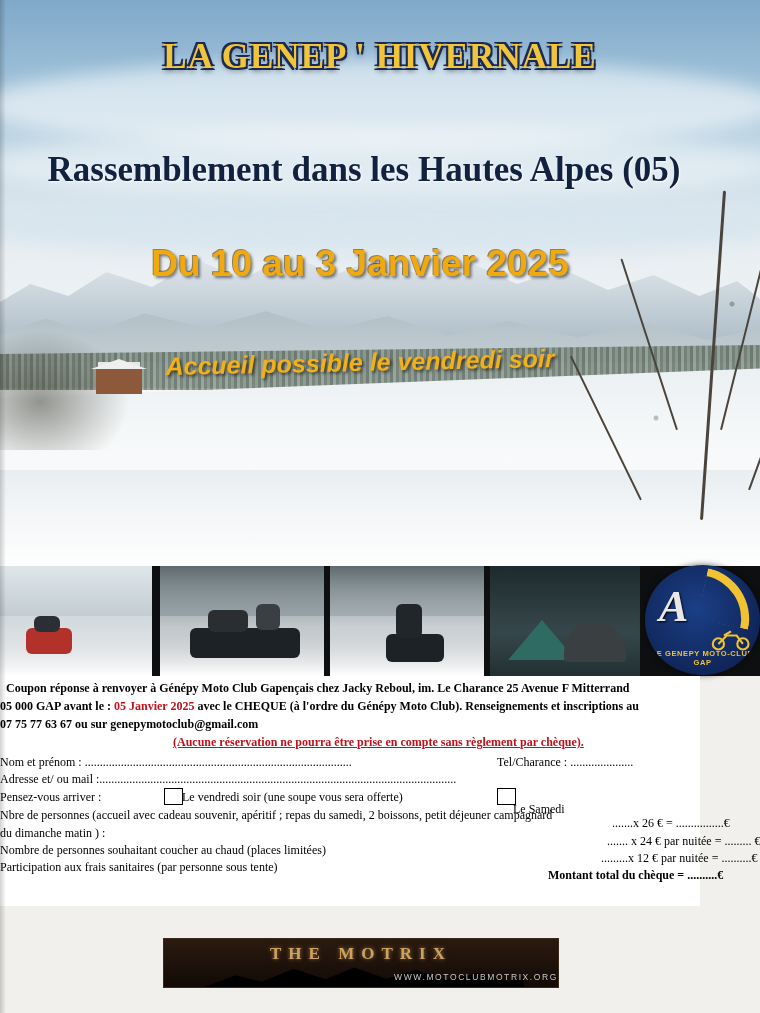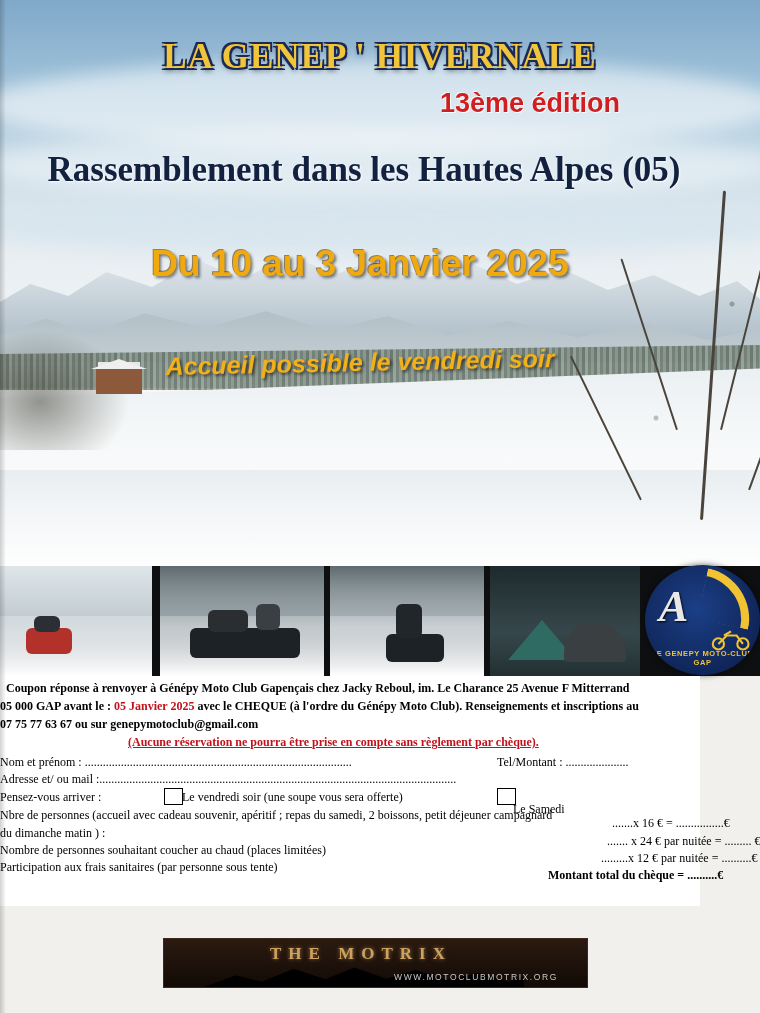--- a/index.html
+++ b/index.html
@@ -298,40 +298,40 @@
     font-size: 12px;
     line-height: 1.36;
   }
   .coupon .ln { position: absolute; white-space: nowrap; }
   .bold { font-weight: bold; }
   .red  { color: #c1121c; }
   .red-note {
     color: #c1121c;
     text-decoration: underline;
     font-weight: bold;
+    margin-left: 45px;
   }
 
   .chk {
     display: inline-block;
     width: 17px; height: 15px;
     border: 1px solid #000;
     background: #fff;
     vertical-align: -3px;
     margin: 0 4px;
   }
 
   
   .banner {
     position: absolute;
     left: 163px; top: 938px;
     width: 394px; height: 48px;
     background: linear-gradient(#2b1a10, #120a05);
     border: 1px solid #3a2a1c;
     overflow: hidden;
-    padding-left: 29px;
   }
   .banner .mtitle {
     position: absolute;
     left: 0; top: 5px;
     width: 394px;
     text-align: center;
     font-family: "Liberation Serif", serif;
     font-weight: bold;
     letter-spacing: 7px;
     font-size: 17px;
@@ -383,21 +383,20 @@
     <div class="branches">
       <div class="branch" style="left:120px; top:0px; width:3px; height:330px; transform:rotate(4deg);"></div>
       <div class="branch" style="left:96px; top:60px; width:2px; height:180px; transform:rotate(-18deg);"></div>
       <div class="branch" style="left:140px; top:40px; width:2px; height:200px; transform:rotate(14deg);"></div>
       <div class="branch" style="left:60px; top:150px; width:2px; height:160px; transform:rotate(-26deg);"></div>
       <div class="branch" style="left:168px; top:120px; width:2px; height:180px; transform:rotate(20deg);"></div>
     </div>
   </div>
 
   <h1 class="title-main">LA GENEP ' HIVERNALE</h1>
-  <div class="title-edition">13ème édition</div>
   <div class="title-sub">Rassemblement dans les Hautes Alpes (05)</div>
   <div class="title-dates">Du 10 au 3 Janvier 2025</div>
   <div class="title-welcome">Accueil possible le vendredi soir</div>
 
   <div class="strip">
     <div class="photo p1">
       <div class="ph-snow"></div>
       <div class="blob" style="left:26px; bottom:22px; width:46px; height:26px; background:#b3312b;"></div>
       <div class="blob" style="left:34px; bottom:44px; width:26px; height:16px; background:#2b2f33;"></div>
     </div>
@@ -438,36 +437,36 @@
 
     <div class="ln bold" style="left:0px; top:22px;">
       <span>05 000 GAP avant le : </span><span class="red">05 Janvier 2025</span><span> avec le CHEQUE (à l'ordre du Génépy Moto Club). Renseignements et inscriptions  au</span>
     </div>
 
     <div class="ln bold" style="left:0px; top:40px;">07 75 77 63 67 ou sur genepymotoclub@gmail.com</div>
 
     <div class="ln red-note" style="left:128px; top:58px;">(Aucune réservation ne pourra être prise en compte sans règlement par chèque).</div>
 
     <div class="ln" style="left:0px; top:78px;">Nom et prénom : .........................................................................................</div>
-    <div class="ln" style="left:497px; top:78px;">Tel/Montant : .....................</div>
+    <div class="ln" style="left:497px; top:78px;">Tel/Charance : .....................</div>
 
     <div class="ln" style="left:0px; top:95px;"> Adresse et/ ou mail :.......................................................................................................................</div>
 
     <div class="ln" style="left:0px; top:113px;">  Pensez-vous arriver :</div>
     <span class="chk" style="position:absolute; left:160px; top:112px;"></span>
     <div class="ln" style="left:182px; top:113px;">Le vendredi soir (une soupe vous sera offerte)</div>
     <span class="chk" style="position:absolute; left:493px; top:112px;"></span>
     <div class="ln" style="left:513px; top:125px;">Le Samedi</div>
 
     <div class="ln" style="left:0px; top:131px;">Nbre de personnes (accueil avec cadeau souvenir, apéritif ; repas du samedi, 2 boissons, petit déjeuner campagnard</div>
     <div class="ln" style="left:0px; top:149px;">du dimanche matin ) :</div>
     <div class="ln" style="left:0px; top:166px;">Nombre de personnes souhaitant coucher au chaud  (places limitées)</div>
     <div class="ln" style="left:0px; top:183px;">Participation aux frais sanitaires (par personne sous tente)</div>
 
-    <div class="ln" style="left:612px; top:139px;">.......x 16 € = ................€</div>
+    <div class="ln" style="left:612px; top:139px;">.......x 26 € = ................€</div>
     <div class="ln" style="left:607px; top:157px;">....... x 24 € par nuitée =  ......... €</div>
     <div class="ln" style="left:601px; top:174px;">.........x  12 € par nuitée = ..........€</div>
     <div class="ln bold" style="left:548px; top:191px;">Montant total du chèque = ..........€</div>
   </div>
 
   <div class="banner">
     <div class="mountains"></div>
     <div class="mtitle">THE MOTRIX</div>
     <div class="murl">WWW.MOTOCLUBMOTRIX.ORG</div>
   </div>

